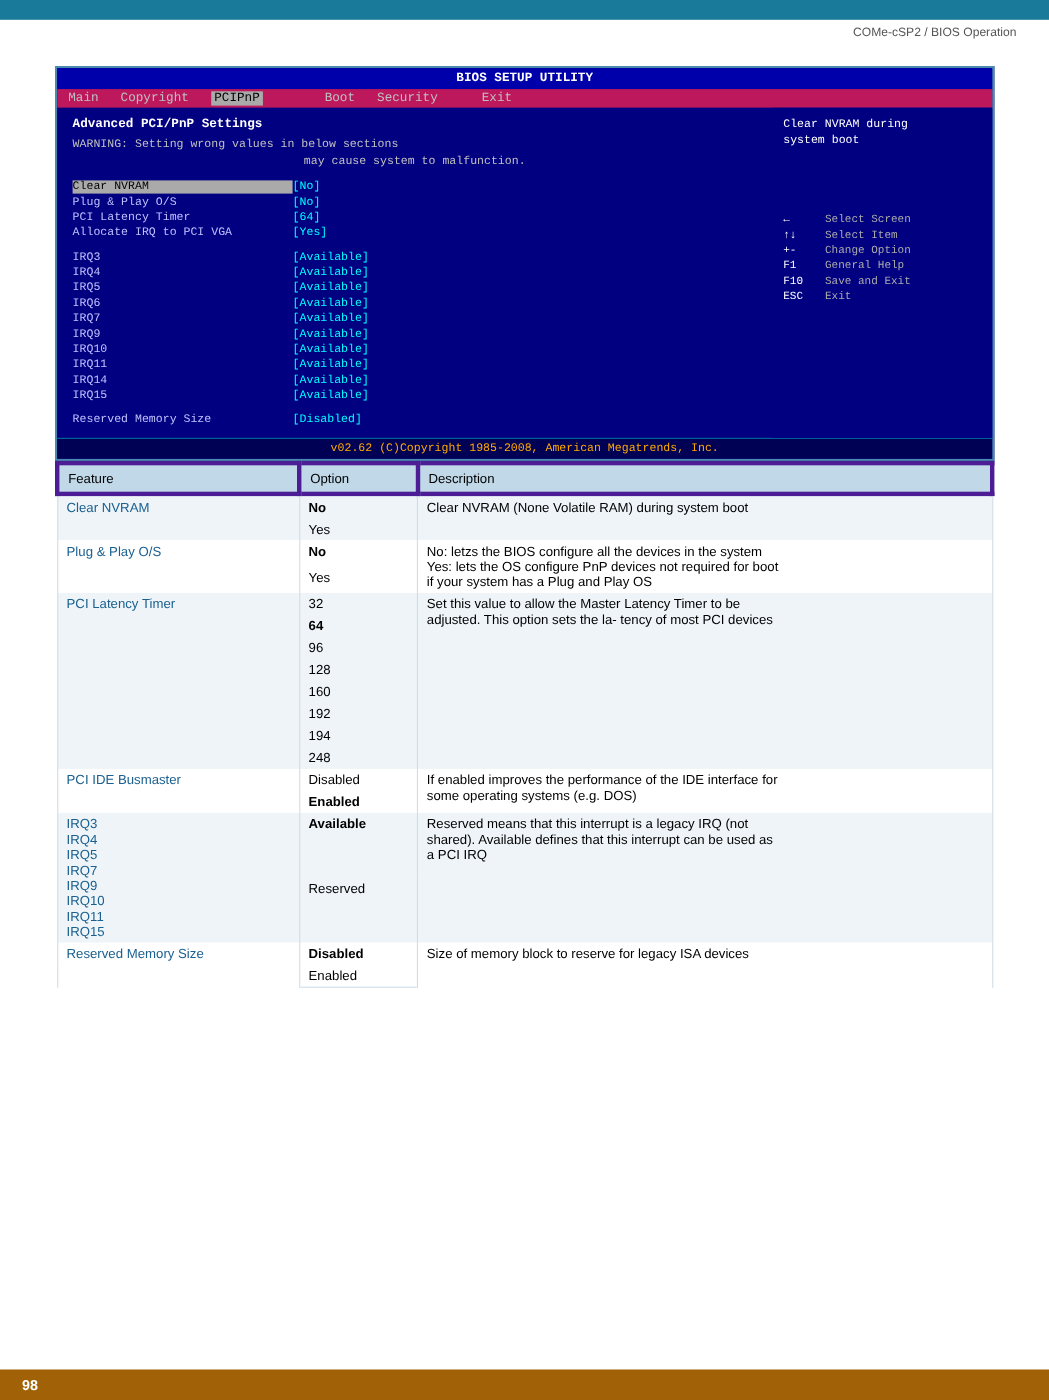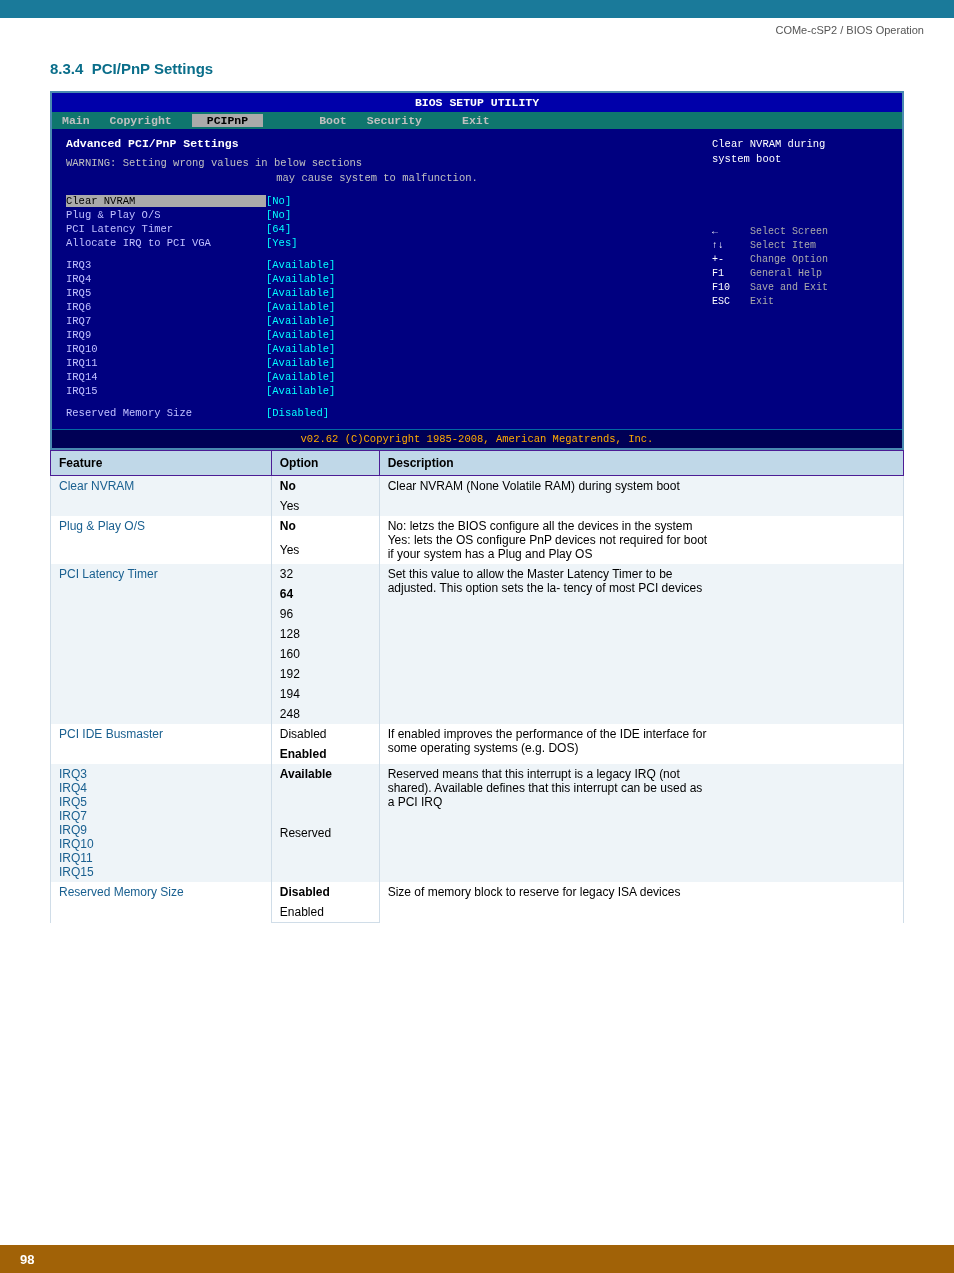--- a/index.html
+++ b/index.html
@@ -69,21 +69,21 @@
     }
     .bios-nav-item {
       color: #c0c0c0;
       font-family: 'Courier New', monospace;
       font-size: 11.5px;
       cursor: pointer;
     }
     .bios-nav-item.active {
       background: #aaaaaa;
       color: #000000;
-      padding: 0 15px;
+      padding: 0 3px;
     }
 
     
     .bios-content {
       display: flex;
       background: #000080;
       min-height: 280px;
     }
     .bios-main {
       flex: 1;
@@ -163,23 +163,23 @@
       width: 100%;
       border-collapse: collapse;
       margin-top: 0;
       font-size: 12px;
     }
     .feature-table th {
       background: #c0d8e8;
       color: #000;
       text-align: left;
       padding: 5px 8px;
-      font-weight: bold;
+      font-weight: normal;
       font-size: 12px;
-      border: 1px solid #4c1d95;
+      border: 4px solid #4c1d95;
     }
     .feature-table td {
       padding: 3px 8px;
       vertical-align: top;
       border-left: 1px solid #d0dde8;
       border-right: 1px solid #d0dde8;
     }
     .feature-table tr:last-child td {
       border-bottom: 1px solid #d0dde8;
     }
@@ -219,30 +219,27 @@
 <body>
 
 <div class="top-bar"></div>
 
 <div class="page-header">
   <span>COMe-cSP2 / BIOS Operation</span>
 </div>
 
 <div class="content-area">
 
-  <div class="section-title">
-    <span>8.3.4</span>&nbsp;&nbsp;<span>PCI/PnP Settings</span>
-  </div>
 
   <div class="bios-container">
 
     <div class="bios-nav">
       <span class="bios-nav-title">BIOS SETUP UTILITY</span>
     </div>
-    <div class="bios-nav" style="background:#0f766e; padding:2px 10px; gap:20px; justify-content:flex-start;font-weight:bold;">
+    <div class="bios-nav" style="background:#be185d; padding:2px 10px; gap:20px; justify-content:flex-start;">
       <span class="bios-nav-item">Main</span>
       <span class="bios-nav-item">Copyright</span>
       <span class="bios-nav-item active">PCIPnP</span>
       <span class="bios-nav-item" style="margin-left:36px;">Boot</span>
       <span class="bios-nav-item">Security</span>
       <span class="bios-nav-item" style="margin-left:20px;">Exit</span>
     </div>
 
     <div class="bios-content">
       <div class="bios-main">

